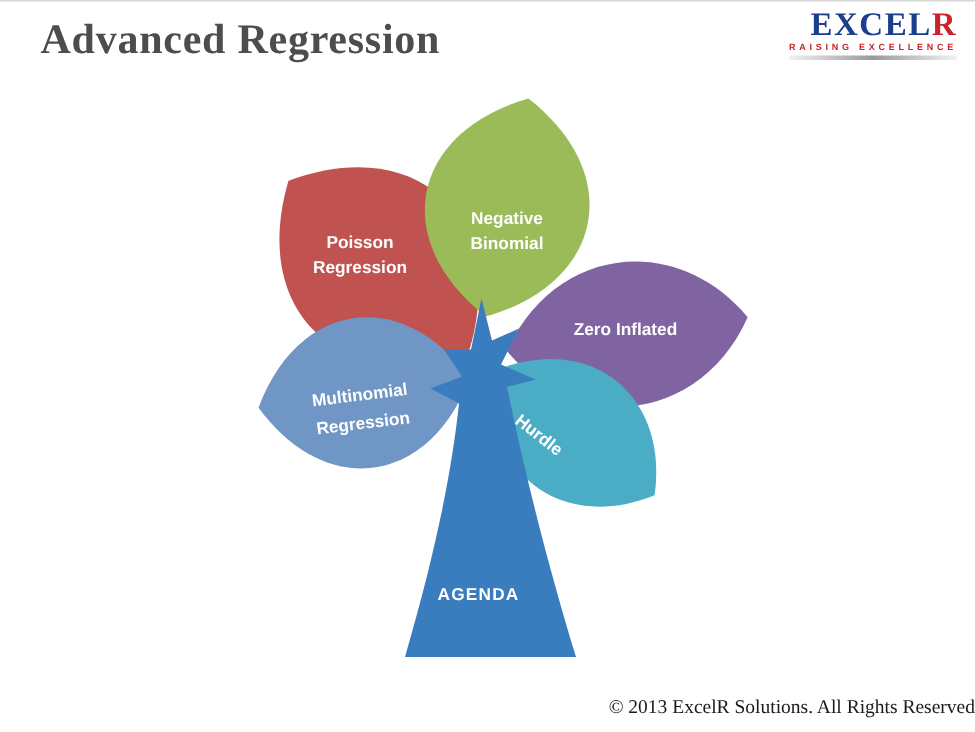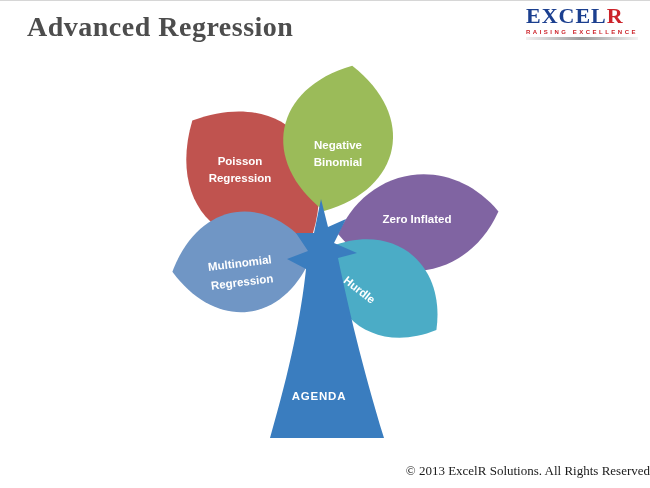--- a/index.html
+++ b/index.html
@@ -15,21 +15,21 @@
     position:absolute;left:27px;top:10px;
     font-family:"Liberation Serif", serif;
     font-weight:bold;
     font-size:28px;
     color:#4d4d4d;
     letter-spacing:0.5px;
     margin:0;
   }
   .logo{
     position:absolute;top:4px;right:12px;
-    text-align:left;
+    text-align:right;
     line-height:1;
   }
   .logo-text{
     font-family:"Liberation Serif", serif;
     font-weight:bold;
     font-size:22px;
     color:#1b3f8f;
     letter-spacing:1px;
   }
   .logo-text .logo-r{color:#cc2229;}

